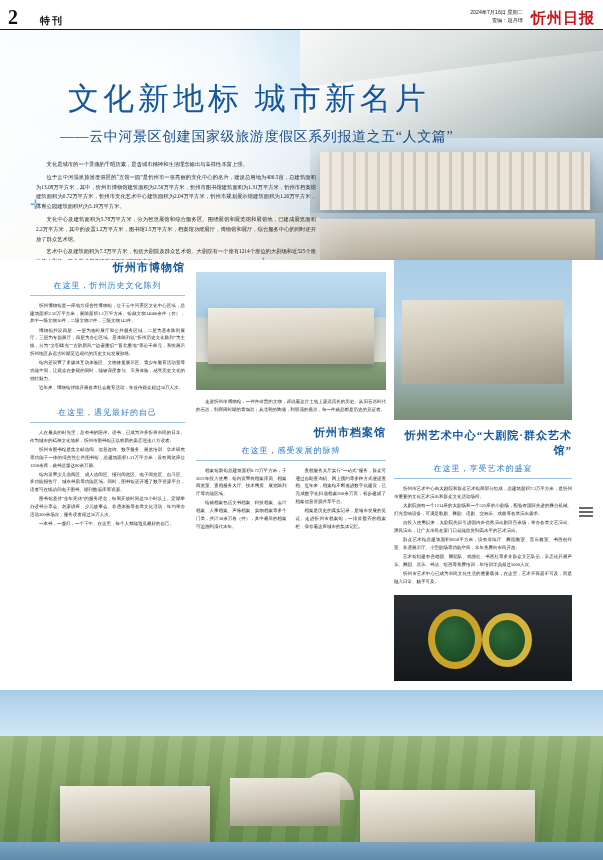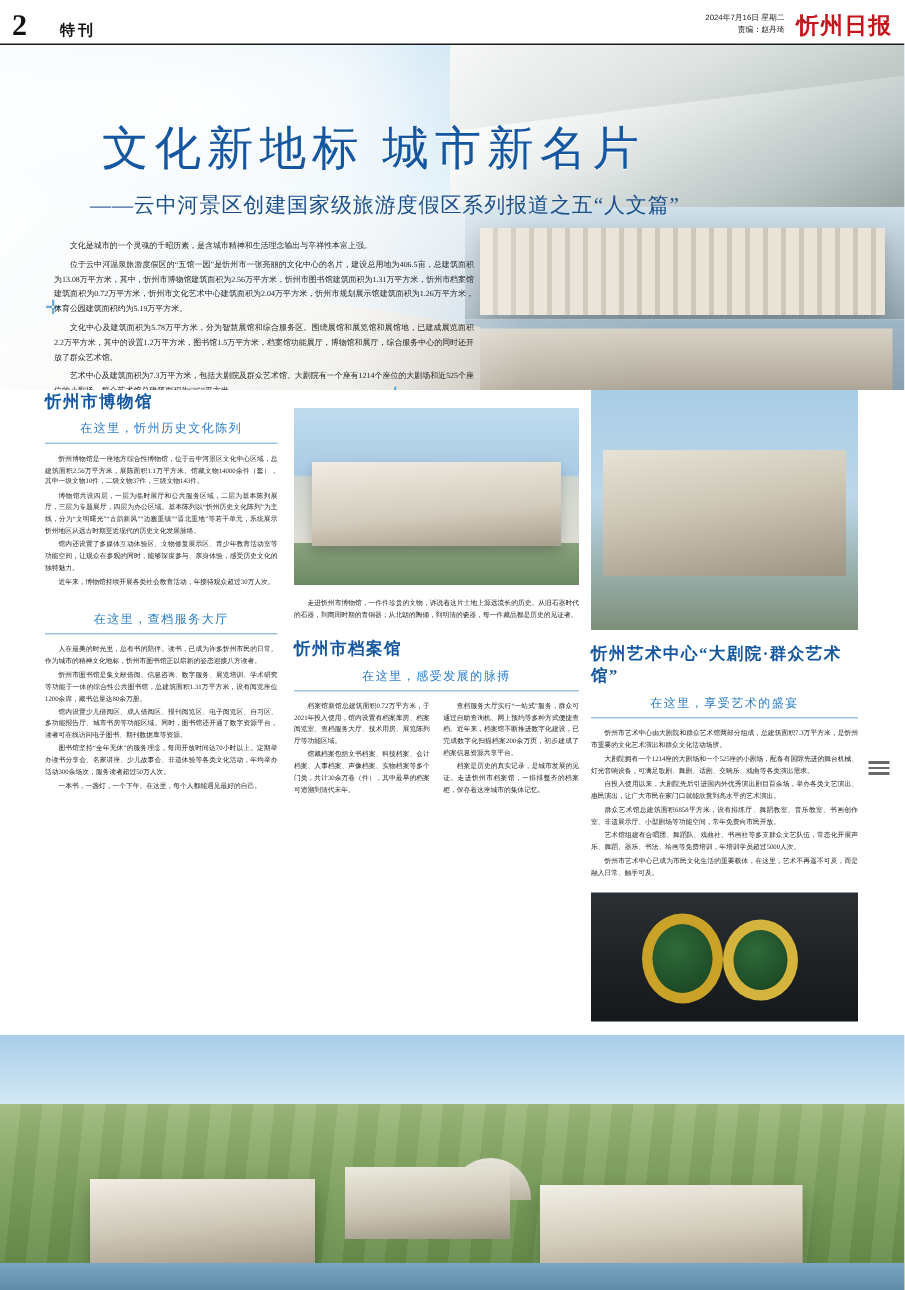--- a/index.html
+++ b/index.html
@@ -154,21 +154,21 @@
 
   .col { position: absolute; }
   .col1 { left: 30px; top: 0; width: 155px; }
   .col2 { left: 196px; top: 0; width: 190px; margin-top: 12px; }
   .col3 { left: 394px; top: 0; width: 178px; }
 
   .art-title {
     font-family: "Liberation Serif", serif;
     font-size: 11px; font-weight: bold;
     color: #14579e;
-    text-align: left;
+    text-align: right;
     letter-spacing: 1px;
     margin-bottom: 5px;
   }
   .art-sub {
     font-family: "Liberation Serif", serif;
     font-size: 8px; color: #2a7cc7;
     text-align: center;
     letter-spacing: 1px;
     margin-bottom: 4px;
   }
@@ -321,21 +321,21 @@
           <p>忻州博物馆是一座地方综合性博物馆，位于云中河景区文化中心区域，总建筑面积2.56万平方米，展陈面积1.1万平方米。馆藏文物14000余件（套），其中一级文物10件，二级文物37件，三级文物143件。</p>
           <p>博物馆共设四层，一层为临时展厅和公共服务区域，二层为基本陈列展厅，三层为专题展厅，四层为办公区域。基本陈列以“忻州历史文化陈列”为主线，分为“文明曙光”“古韵新风”“边塞重镇”“晋北重地”等若干单元，系统展示忻州地区从远古时期至近现代的历史文化发展脉络。</p>
           <p>馆内还设置了多媒体互动体验区、文物修复展示区、青少年教育活动室等功能空间，让观众在参观的同时，能够深度参与、亲身体验，感受历史文化的独特魅力。</p>
           <p>近年来，博物馆持续开展各类社会教育活动，年接待观众超过30万人次。</p>
         </div>
       </div>
 
       <div style="height:14px"></div>
 
       <div>
-        <div class="art-sub">在这里，查档服务大厅</div>
+        <div class="art-sub">在这里，遇见最好的自己</div>
         <div class="rule"></div>
         <div class="btext">
           <p>人在最美的时光里，总有书的陪伴。读书，已成为许多忻州市民的日常。作为城市的精神文化地标，忻州市图书馆正以崭新的姿态迎接八方读者。</p>
           <p>忻州市图书馆是集文献借阅、信息咨询、数字服务、展览培训、学术研究等功能于一体的综合性公共图书馆，总建筑面积1.31万平方米，设有阅览座位1200余席，藏书总量达80余万册。</p>
           <p>馆内设置少儿借阅区、成人借阅区、报刊阅览区、电子阅览区、自习区、多功能报告厅、城市书房等功能区域。同时，图书馆还开通了数字资源平台，读者可在线访问电子图书、期刊数据库等资源。</p>
           <p>图书馆坚持“全年无休”的服务理念，每周开放时间达70小时以上。定期举办读书分享会、名家讲座、少儿故事会、非遗体验等各类文化活动，年均举办活动300余场次，服务读者超过50万人次。</p>
           <p>一本书，一盏灯，一个下午。在这里，每个人都能遇见最好的自己。</p>
         </div>
       </div>
     </div>

